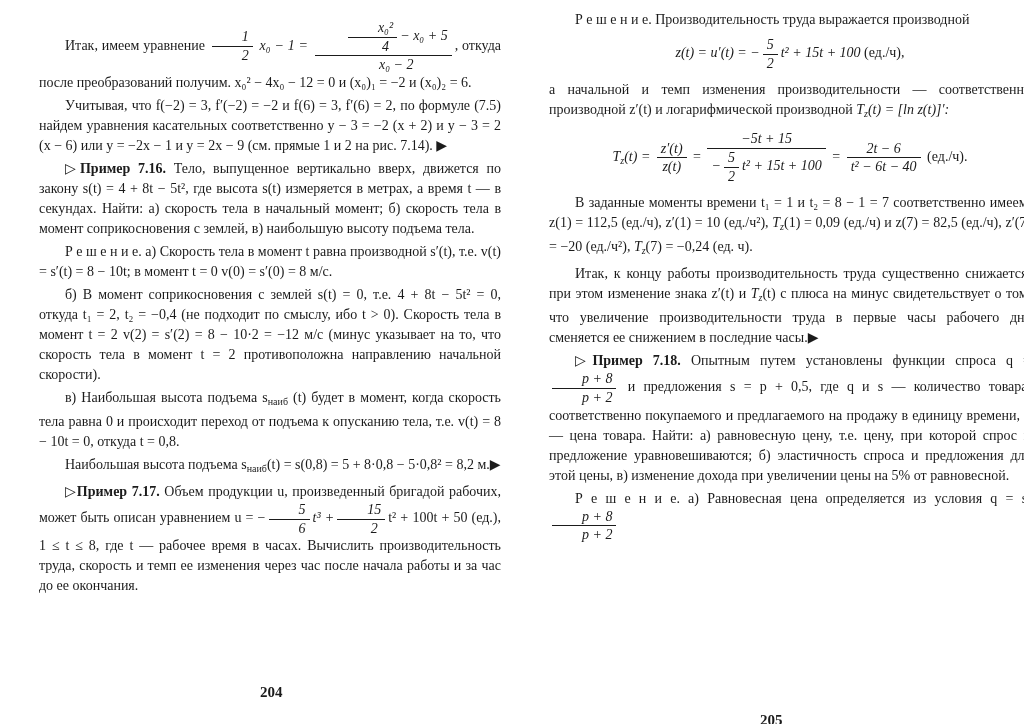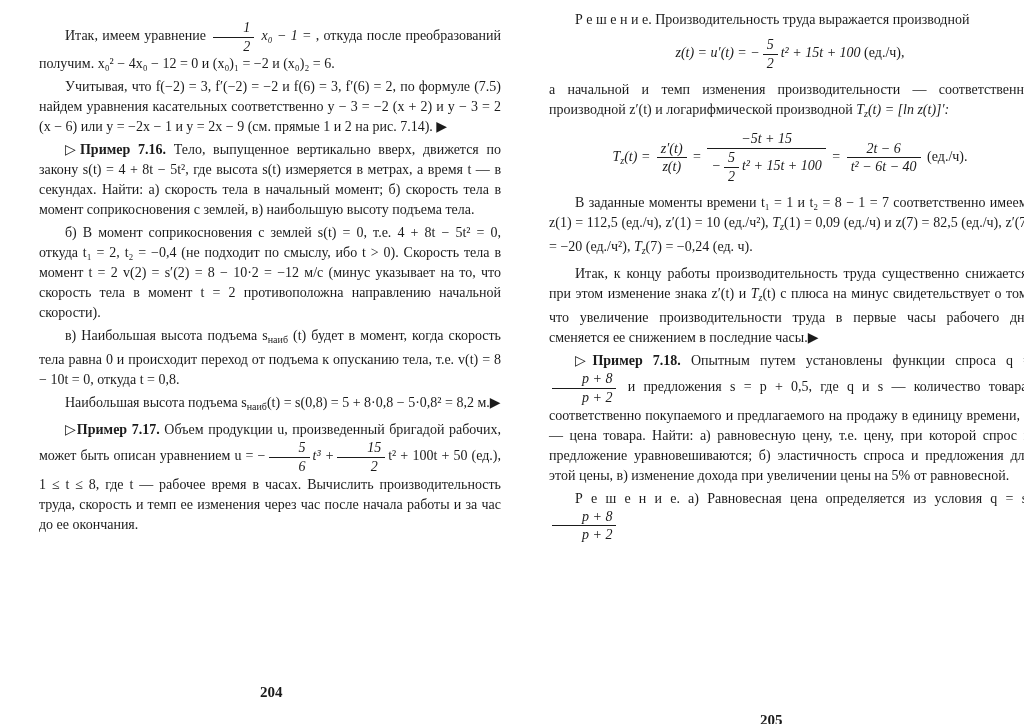--- a/index.html
+++ b/index.html
@@ -27,27 +27,28 @@
   #pageno-right{left:760px;margin-top:28px;}
 </style>
 </head>
 <body>
 
 <div class="page" id="left-page">
 
   <p class="par"><span class="text-run">Итак, имеем уравнение</span>
     <span class="fr m"><span class="n">1</span><span class="d">2</span></span>
     <span class="m">x₀ − 1 =</span>
-    <span>, откуда после преобразований получим. x₀² − 4x₀ − 12 = 0 и (x₀)₁ = −2 и (x₀)₂ = 6.</span></p>
+    <span class="fr m"><span class="n"><span class="fr"><span class="n">x₀²</span><span class="d">4</span></span><span>− x₀ + 5</span></span><span class="d">x₀ − 2</span></span><span>, откуда после преобразований получим. x₀² − 4x₀ − 12 = 0 и (x₀)₁ = −2 и (x₀)₂ = 6.</span></p>
 
   <p class="par"><span>Учитывая, что f(−2) = 3, f′(−2) = −2 и f(6) = 3, f′(6) = 2, по формуле (7.5) найдем уравнения касательных соответственно y − 3 = −2 (x + 2) и y − 3 = 2 (x − 6) или y = −2x − 1 и y = 2x − 9 (см. прямые 1 и 2 на рис. 7.14). ▶</span></p>
 
   <p class="par"><span class="b">▷Пример 7.16.</span>
     <span>Тело, выпущенное вертикально вверх, движется по закону s(t) = 4 + 8t − 5t², где высота s(t) измеряется в метрах, а время t — в секундах. Найти: а) скорость тела в начальный момент; б) скорость тела в момент соприкосновения с землей, в) наибольшую высоту подъема тела.</span></p>
 
+  <p class="par"><span>Р е ш е н и е. а) Скорость тела в момент t равна производной s′(t), т.е. v(t) = s′(t) = 8 − 10t; в момент t = 0 v(0) = s′(0) = 8 м/с.</span></p>
 
   <p class="par"><span>б) В момент соприкосновения с землей s(t) = 0, т.е. 4 + 8t − 5t² = 0, откуда t₁ = 2, t₂ = −0,4 (не подходит по смыслу, ибо t &gt; 0). Скорость тела в момент t = 2 v(2) = s′(2) = 8 − 10·2 = −12 м/с (минус указывает на то, что скорость тела в момент t = 2 противоположна направлению начальной скорости).</span></p>
 
   <p class="par"><span>в) Наибольшая высота подъема s</span><span class="sb">наиб</span><span> (t) будет в момент, когда скорость тела равна 0 и происходит переход от подъема к опусканию тела, т.е. v(t) = 8 − 10t = 0, откуда t = 0,8.</span></p>
 
   <p class="par"><span>Наибольшая высота подъема s</span><span class="sb">наиб</span><span>(t) = s(0,8) = 5 + 8·0,8 − 5·0,8² = 8,2 м.▶</span></p>
 
   <p class="par"><span class="b">▷Пример 7.17.</span>
     <span>Объем продукции u, произведенный бригадой рабочих, может быть описан уравнением u = −</span><span class="fr m"><span class="n">5</span><span class="d">6</span></span><span class="m">t³ +</span><span class="fr m"><span class="n">15</span><span class="d">2</span></span><span>t² + 100t + 50 (ед.), 1 ≤ t ≤ 8, где t — рабочее время в часах. Вычислить производительность труда, скорость и темп ее изменения через час после начала работы и за час до ее окончания.</span></p>
 

